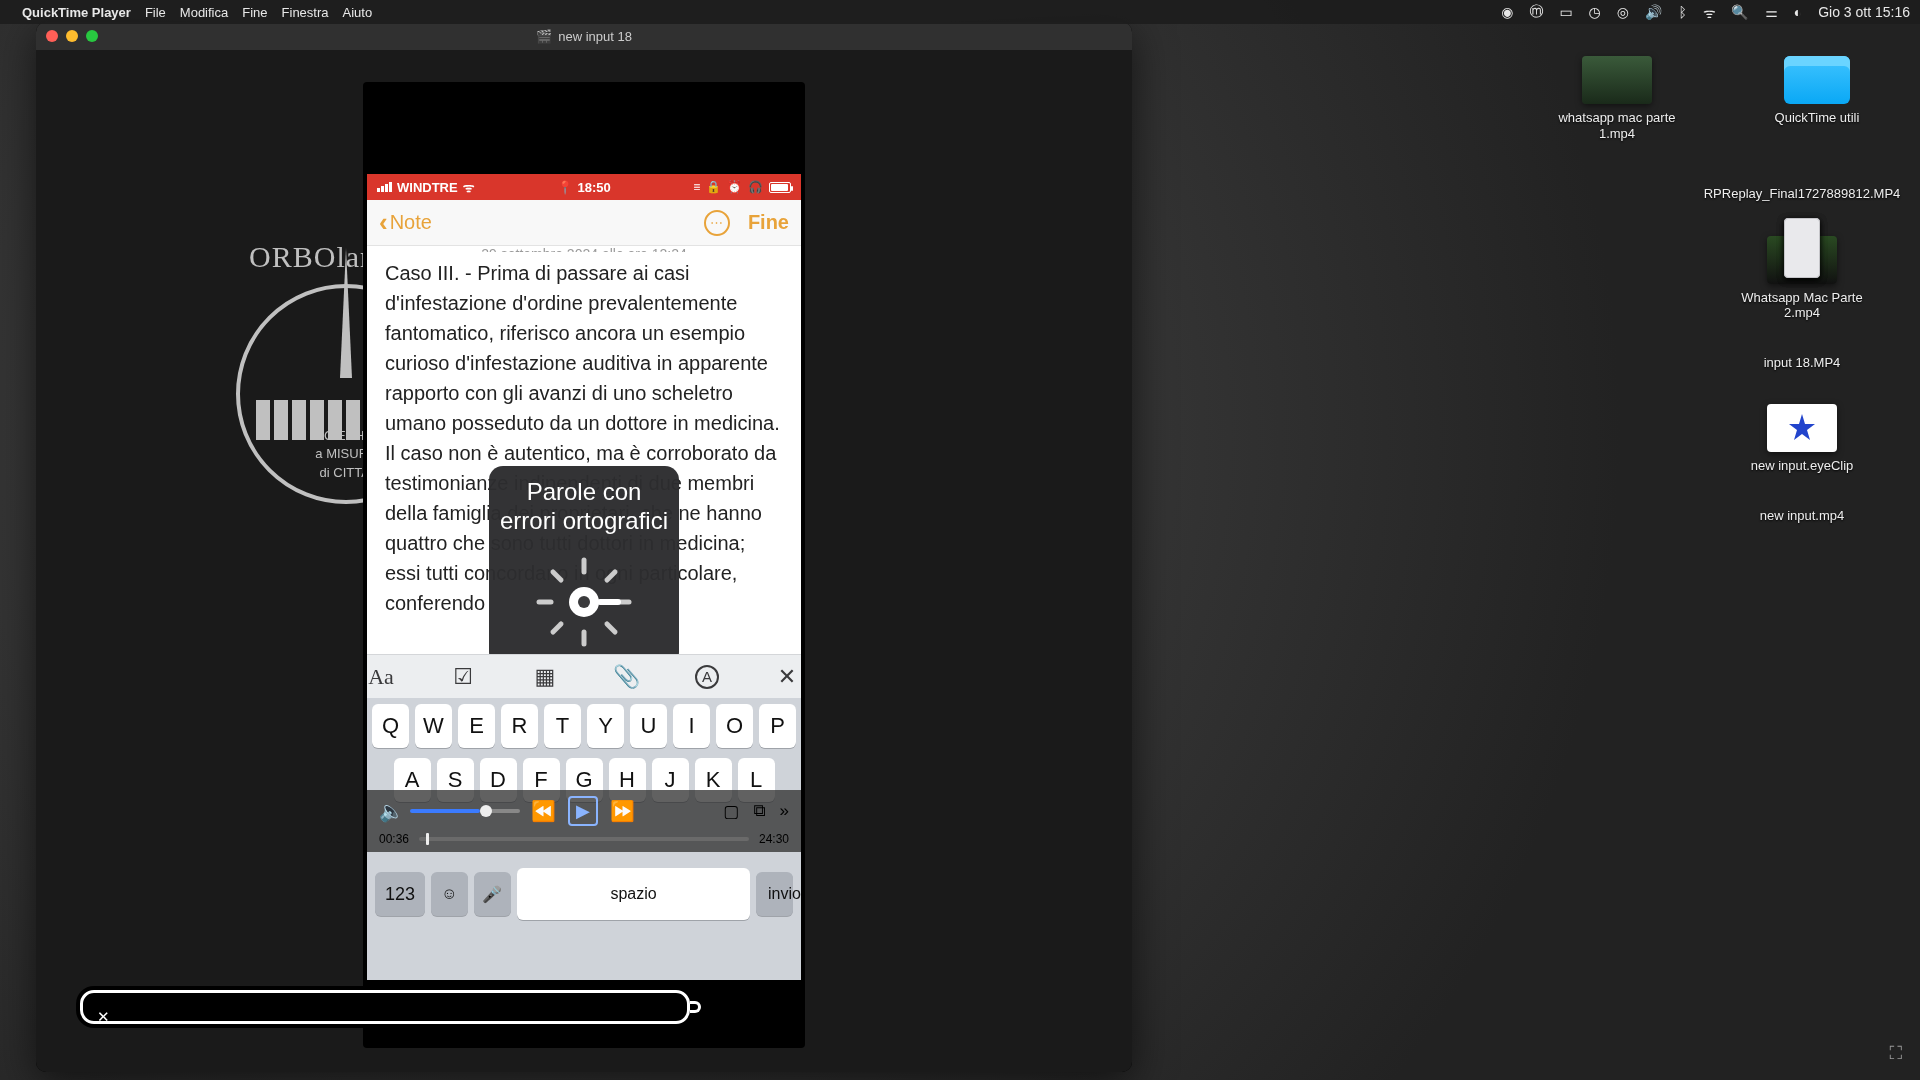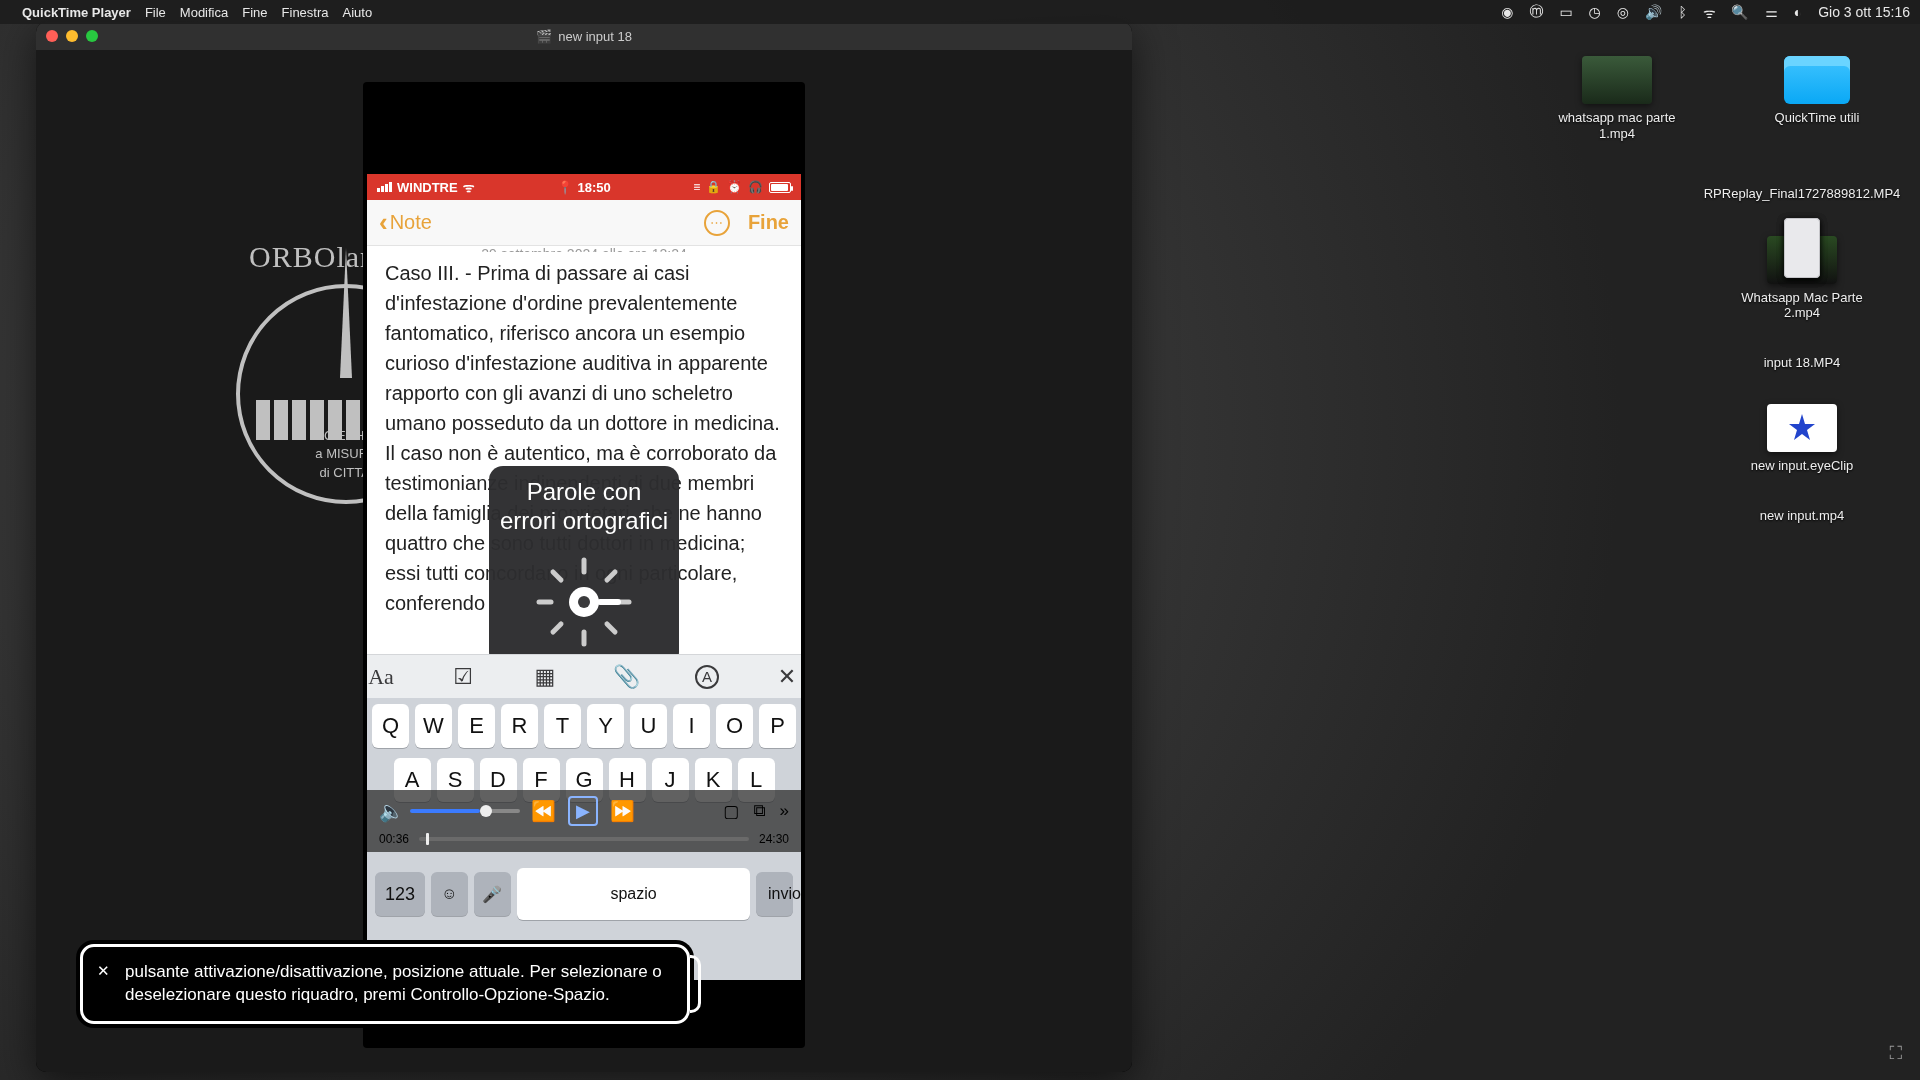--- a/index.html
+++ b/index.html
@@ -396,16 +396,15 @@
         <i></i>
         <i></i>
         <i></i>
       </div>
     <div class="label">new input.mp4</div>
   </div>
 </div>
 
 <div class="vo">
   <span class="vo-x">✕</span>
-  <span>pulsante attivazione/disattivazione, posizione attuale. Per selezionare o deselezionare questo riquadro, premi Controllo-Opzione-Spazio.</span>
 </div>
 
 <span class="fs">⛶</span>
 
 </body></html>

